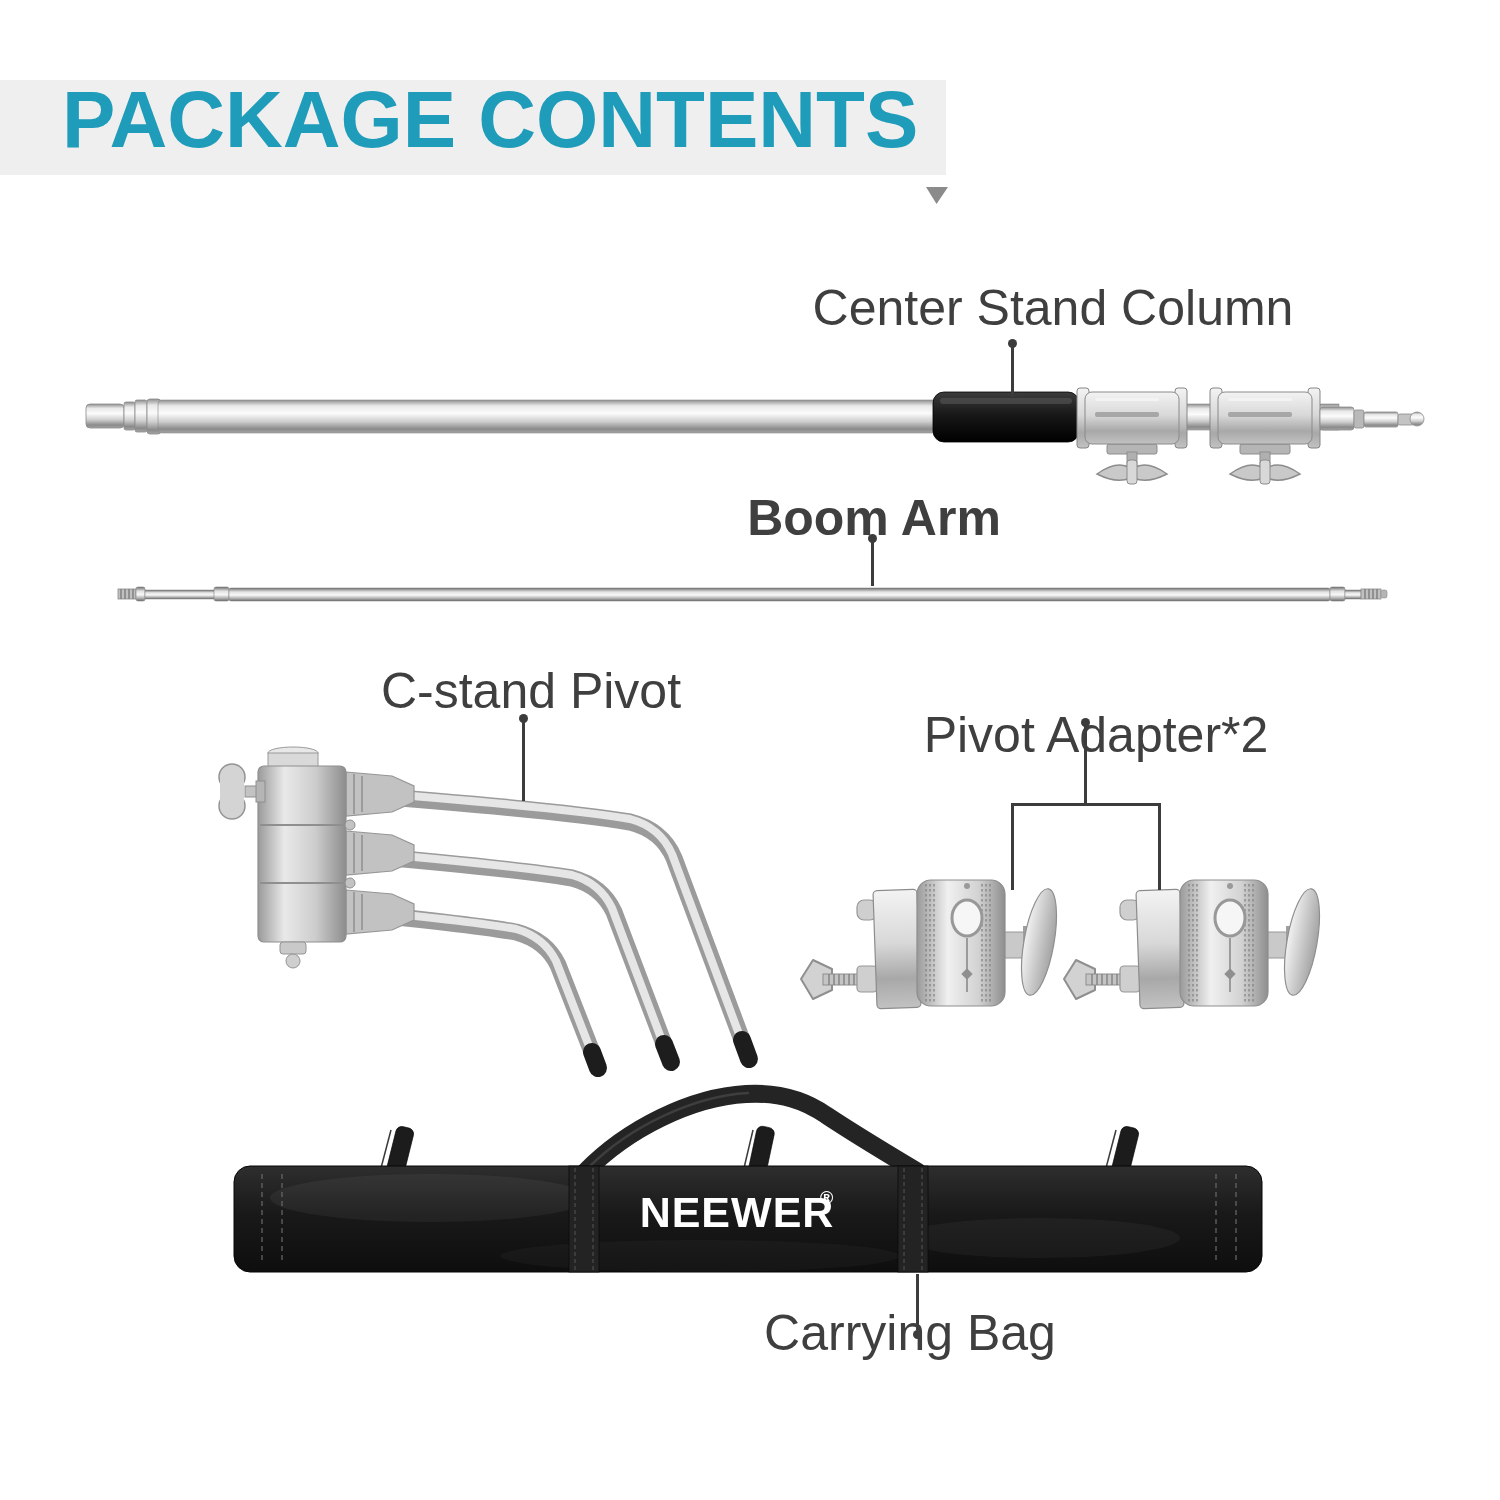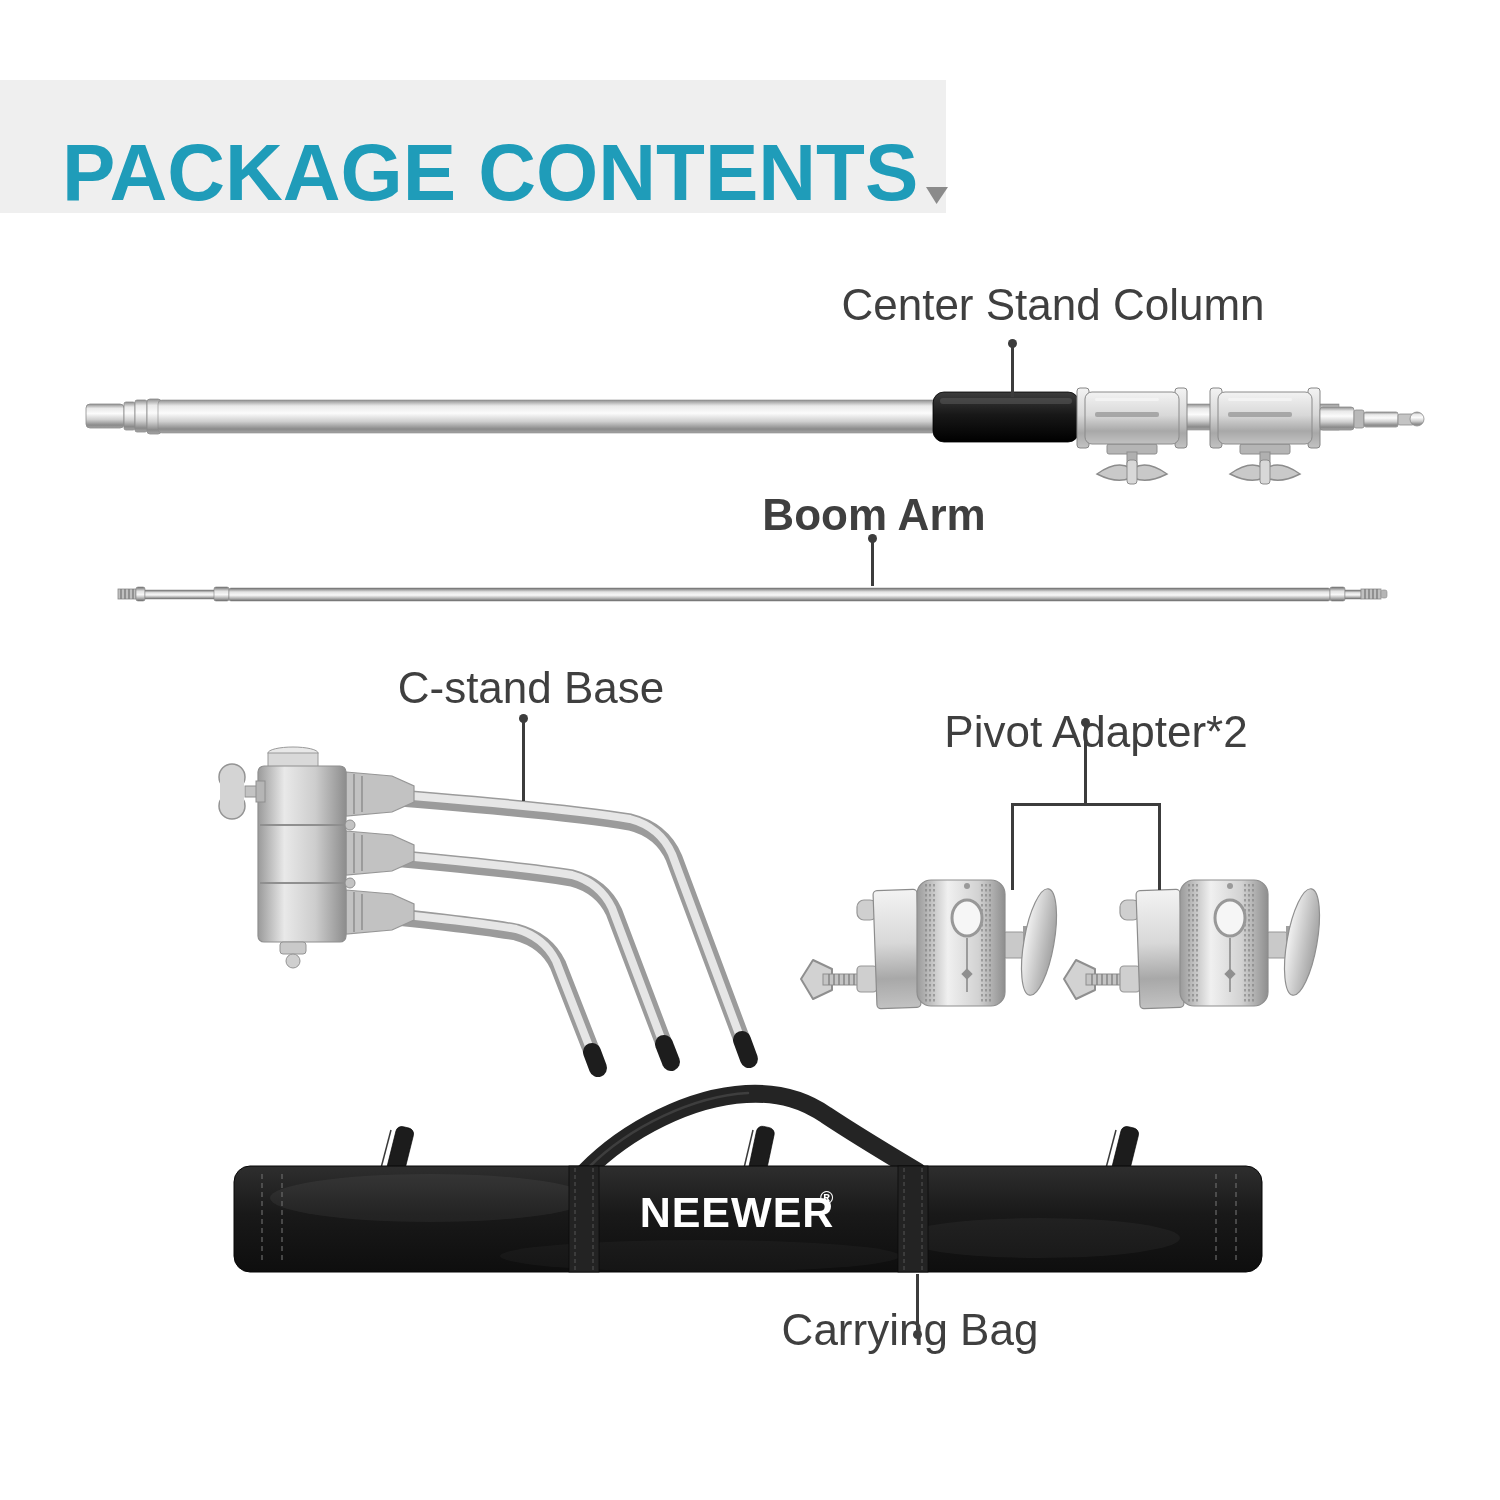--- a/index.html
+++ b/index.html
@@ -2,35 +2,35 @@
 <html><head>
 <meta charset="utf-8">
 <style>
   html,body{margin:0;padding:0;background:#ffffff;}
   #canvas{
     position:relative;width:1500px;height:1500px;background:#ffffff;overflow:hidden;
     font-family:"Liberation Sans",sans-serif;
   }
   
   .banner{
-    position:absolute;left:0;top:80px;width:946px;height:133px;
-    background:#efefef;display:flex;align-items:flex-end;
+    position:absolute;left:0;top:80px;width:946px;height:95px;
+    background:#efefef;display:flex;align-items:flex-start;
   }
   .banner-title{
     margin-left:62px;font-size:80px;font-weight:700;letter-spacing:0px;
     color:#1f9cb9;white-space:nowrap;line-height:1;
   }
   .banner-fold{
     position:absolute;left:926px;top:187px;width:22px;height:17px;
     background:#8b8b8b;clip-path:polygon(0 0,100% 0,48% 100%);
   }
   
   .part-label{
     position:absolute;transform:translateX(-50%);white-space:nowrap;
-    font-size:44px;font-weight:400;color:#3f3f3f;line-height:1;
+    font-size:50px;font-weight:400;color:#3f3f3f;line-height:1;
   }
   
   .dot{position:absolute;width:9px;height:9px;border-radius:50%;background:#3c3c3c;}
   .vline{position:absolute;width:3px;background:#3c3c3c;}
   .hline{position:absolute;height:3px;background:#3c3c3c;}
   
   #art{position:absolute;left:0;top:0;width:1500px;height:1500px;}
   .neewer-logo-text{
     font-family:"Liberation Sans",sans-serif;font-weight:700;
     letter-spacing:1px;fill:#ffffff;
@@ -285,21 +285,21 @@
   </svg>
 
   <div class="part-label" style="left:1053px;top:283px;">Center Stand Column</div>
   <div class="dot" style="left:1008px;top:339px;"></div>
   <div class="vline" style="left:1011px;top:346px;height:51px;"></div>
 
   <div class="part-label" style="left:874px;top:493px;font-weight:bold;">Boom Arm</div>
   <div class="dot" style="left:868px;top:534px;"></div>
   <div class="vline" style="left:871px;top:541px;height:45px;"></div>
 
-  <div class="part-label" style="left:531px;top:666px;">C-stand Base</div>
+  <div class="part-label" style="left:531px;top:666px;">C-stand Pivot</div>
   <div class="dot" style="left:519px;top:714px;"></div>
   <div class="vline" style="left:522px;top:721px;height:80px;"></div>
 
   <div class="part-label" style="left:1096px;top:666px;margin-top:44px;">Pivot Adapter*2</div>
   <div class="dot" style="left:1081px;top:718px;"></div>
   <div class="vline" style="left:1084px;top:725px;height:80px;"></div>
   <div class="hline" style="left:1011px;top:803px;width:150px;"></div>
   <div class="vline" style="left:1011px;top:805px;height:85px;"></div>
   <div class="vline" style="left:1158px;top:805px;height:85px;"></div>
 

